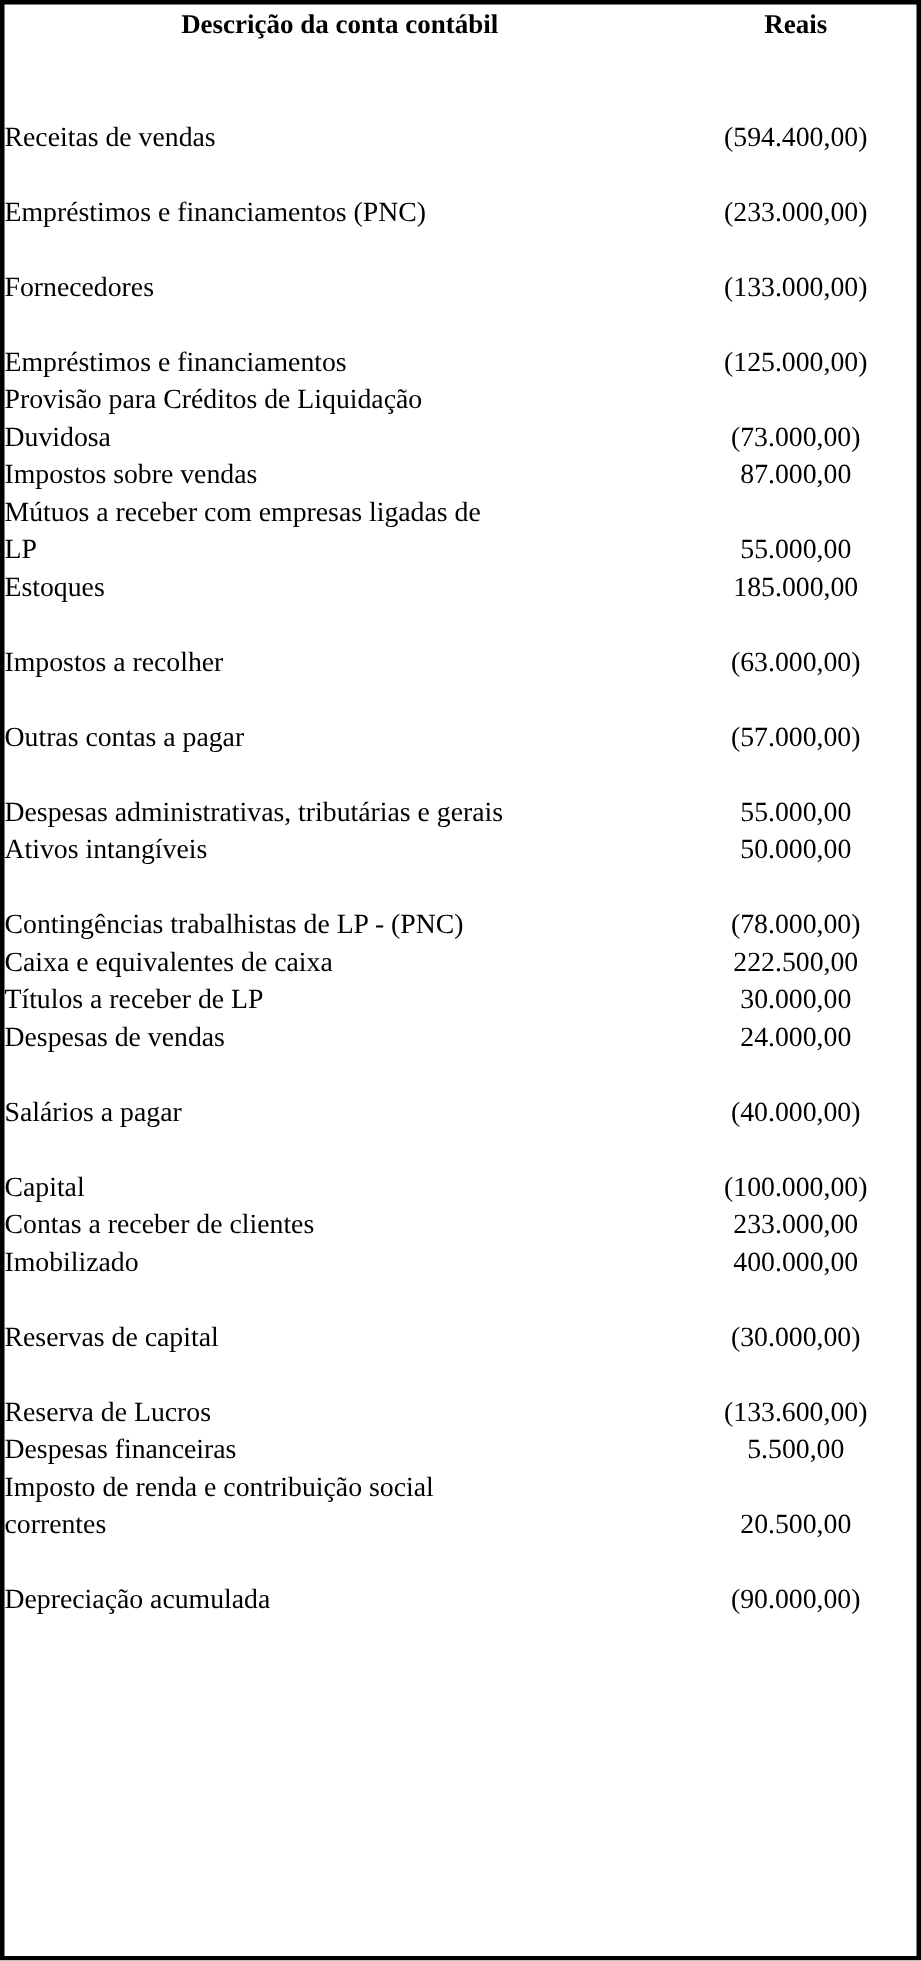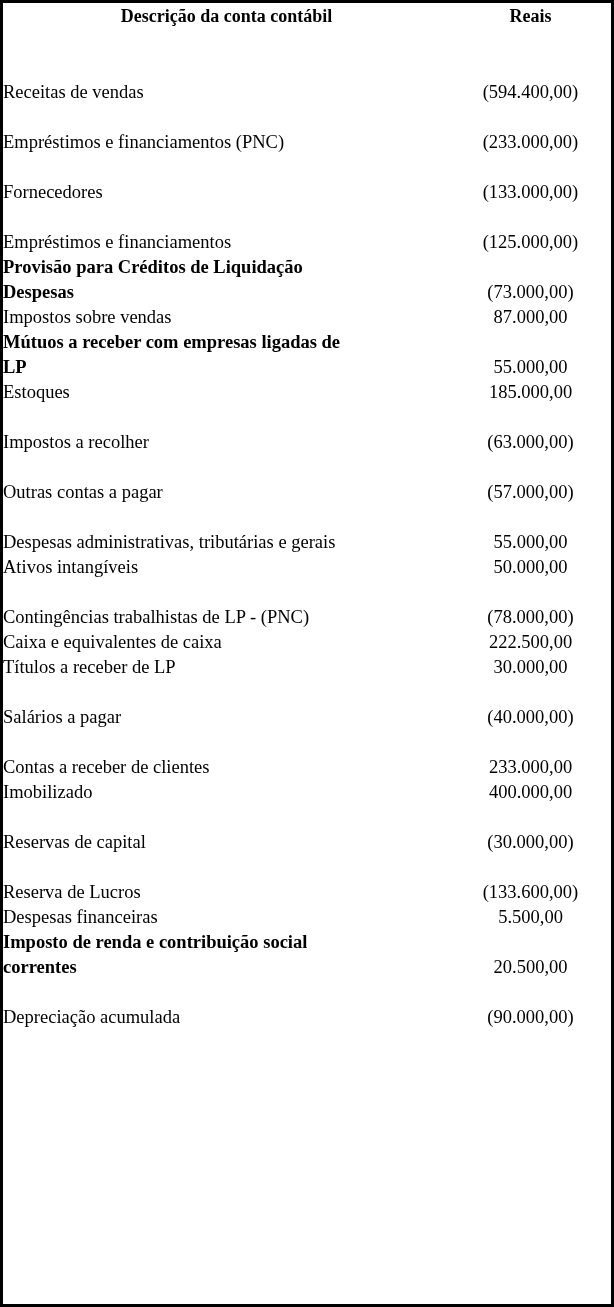--- a/index.html
+++ b/index.html
@@ -75,21 +75,21 @@
 
   tr.spacer-row td {
     height: 25px;
     line-height: 25px;
     font-size: 18.5px;
   }
   tr.spacer-row.tall td {
     height: 50px;
   }
 
-  .wrapline { display: block; font-weight: bold; }
+  .wrapline { display: block; }
 </style>
 </head>
 <body>
 
 <div id="account-table">
   <table>
     <colgroup>
       <col class="col-desc">
       <col class="col-val">
     </colgroup>
@@ -124,21 +124,21 @@
         <tr class="spacer-row">
           <td colspan="2">&nbsp;</td>
         </tr>
         <tr class="data-row">
           <td class="cell-desc">Empréstimos e financiamentos</td>
           <td class="cell-val">(125.000,00)</td>
         </tr>
         <tr class="data-row">
           <td class="cell-desc">
             <span class="wrapline">Provisão para Créditos de Liquidação</span>
-            <span class="wrapline">Despesas</span>
+            <span class="wrapline">Duvidosa</span>
           </td>
           <td class="cell-val">(73.000,00)</td>
         </tr>
         <tr class="data-row">
           <td class="cell-desc">Impostos sobre vendas</td>
           <td class="cell-val">87.000,00</td>
         </tr>
         <tr class="data-row">
           <td class="cell-desc">
             <span class="wrapline">Mútuos a receber com empresas ligadas de</span>
@@ -183,29 +183,37 @@
           <td class="cell-val">(78.000,00)</td>
         </tr>
         <tr class="data-row">
           <td class="cell-desc">Caixa e equivalentes de caixa</td>
           <td class="cell-val">222.500,00</td>
         </tr>
         <tr class="data-row">
           <td class="cell-desc">Títulos a receber de LP</td>
           <td class="cell-val">30.000,00</td>
         </tr>
+        <tr class="data-row">
+          <td class="cell-desc">Despesas de vendas</td>
+          <td class="cell-val">24.000,00</td>
+        </tr>
         <tr class="spacer-row">
           <td colspan="2">&nbsp;</td>
         </tr>
         <tr class="data-row">
           <td class="cell-desc">Salários a pagar</td>
           <td class="cell-val">(40.000,00)</td>
         </tr>
         <tr class="spacer-row">
           <td colspan="2">&nbsp;</td>
+        </tr>
+        <tr class="data-row">
+          <td class="cell-desc">Capital</td>
+          <td class="cell-val">(100.000,00)</td>
         </tr>
         <tr class="data-row">
           <td class="cell-desc">Contas a receber de clientes</td>
           <td class="cell-val">233.000,00</td>
         </tr>
         <tr class="data-row">
           <td class="cell-desc">Imobilizado</td>
           <td class="cell-val">400.000,00</td>
         </tr>
         <tr class="spacer-row">

